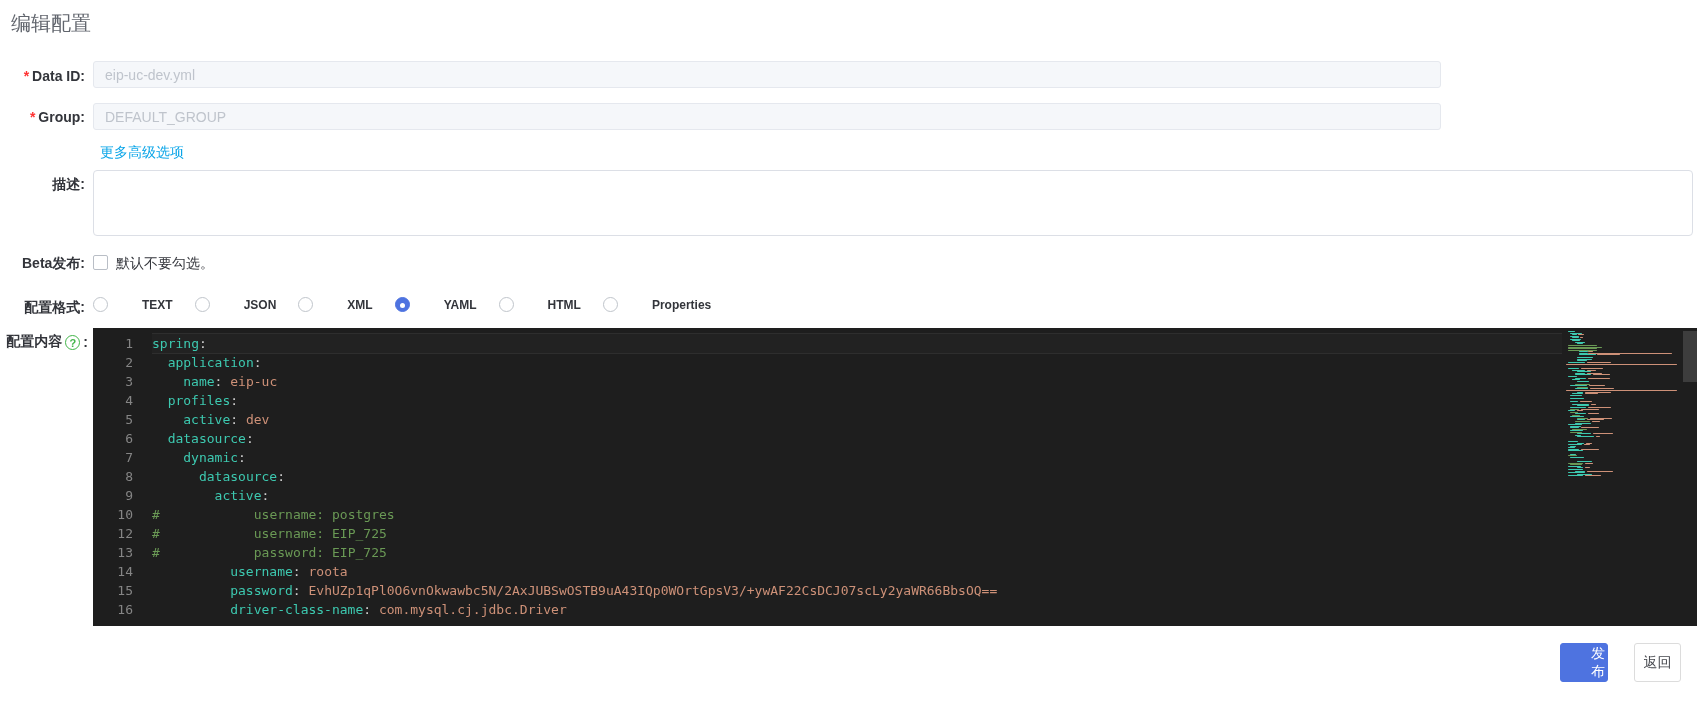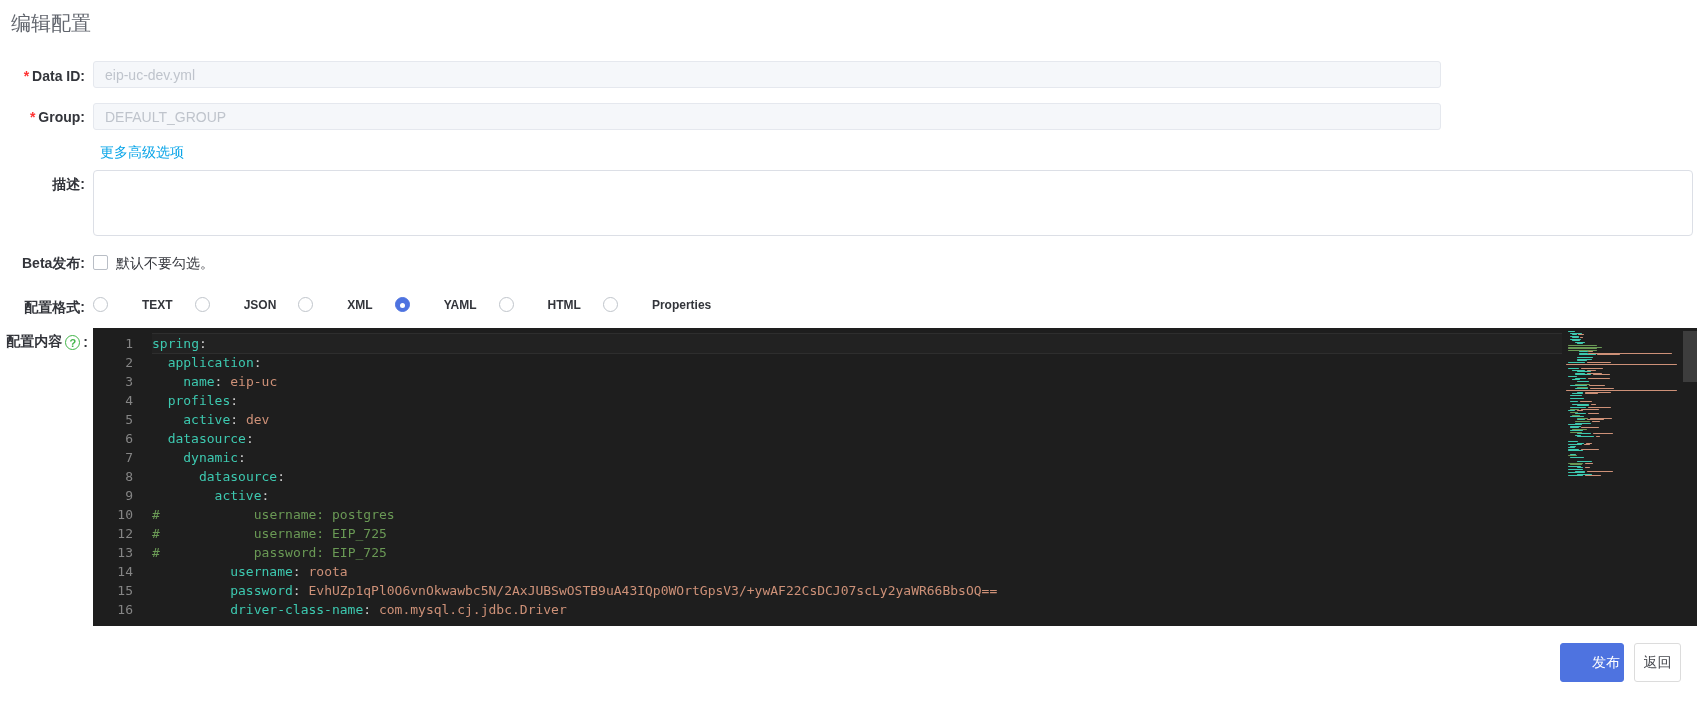--- a/index.html
+++ b/index.html
@@ -42,21 +42,21 @@
   .tk-key{color:var(--ed-key);}
   .tk-p{color:var(--ed-punct);}
   .tk-val{color:var(--ed-val);}
   .tk-com{color:var(--ed-com);}
   .ind{display:inline-block;width:2ch;border-left:1px solid #363636;}
   .minimap{position:absolute;right:14px;top:3px;width:121px;height:292px;overflow:hidden;cursor:pointer;}
   .minimap .bar{position:absolute;height:1px;border-radius:0.5px;}
   .v-scroll{position:absolute;right:0;top:3px;width:14px;height:51px;background:rgba(121,121,121,0.35);cursor:grab;}
   
   .btn{position:absolute;top:643px;height:39px;border-radius:3px;font-size:14px;font-family:"Liberation Sans",sans-serif;cursor:pointer;display:flex;align-items:center;justify-content:center;}
-  .btn-publish{left:1560px;width:64px;background:var(--accent);border:1px solid var(--accent);color:#fff;padding-left:28px;}
+  .btn-publish{left:1560px;width:48px;background:var(--accent);border:1px solid var(--accent);color:#fff;padding-left:28px;}
   .btn-back{left:1634px;width:47px;background:#fff;border:1px solid #dcdcdc;color:#45474d;}
 </style>
 </head>
 <body>
 
 <div class="abs page-title">编辑配置</div>
 
 <div class="lab" style="top:68px">
   <span class="star">*</span><span>Data ID:</span>
 </div>

